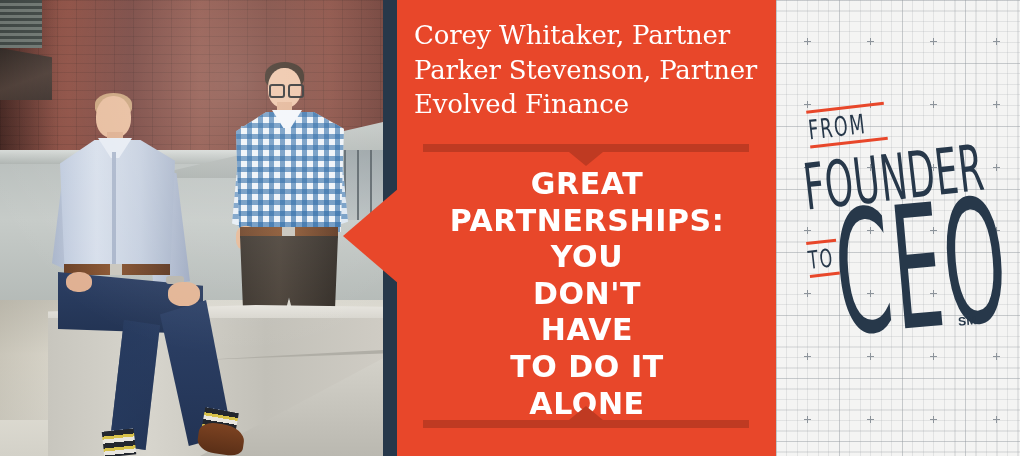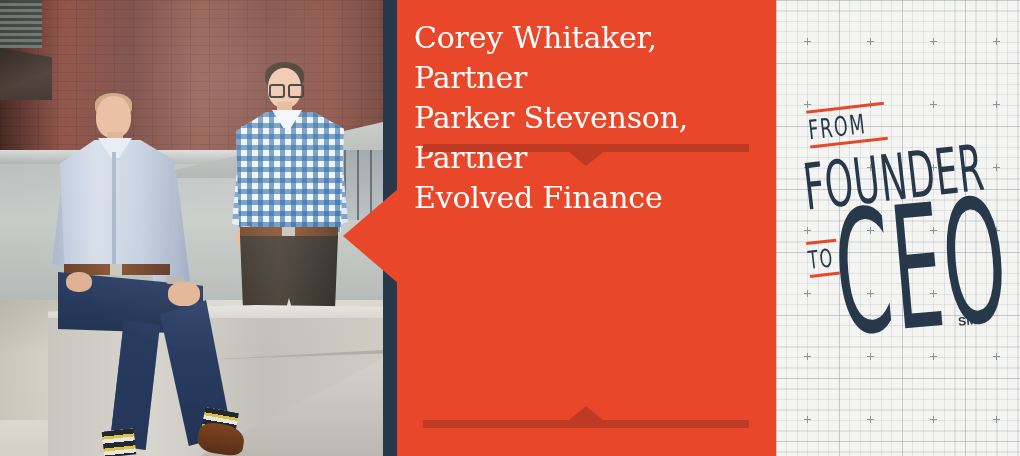--- a/index.html
+++ b/index.html
@@ -189,21 +189,21 @@
 
   
   .orange{
     position:absolute;left:397px;top:0;width:379px;height:456px;
     background:#e8472a;
   }
   .speakers{
     position:absolute;left:17px;top:18px;width:350px;
     color:#ffffff;
     font-family:"DejaVu Serif", serif;
-    font-size:30px;line-height:1.33;font-weight:400;letter-spacing:-.2px;
+    font-size:26px;line-height:1.33;font-weight:400;letter-spacing:-.2px;
     white-space:pre-line;
   }
   .bar{
     position:absolute;left:26px;width:326px;height:8px;background:#bf3a22;
   }
   .bar-top{top:144px;}
   .bar-bot{top:420px;}
   .tri-down{
     position:absolute;left:172px;top:152px;width:34px;height:14px;
     background:#bf3a22;clip-path:polygon(0 0,100% 0,50% 100%);
@@ -345,20 +345,27 @@
   <div class="notch"></div>
 
   <div class="orange">
     <div class="speakers">Corey Whitaker, Partner
 Parker Stevenson, Partner
 Evolved Finance</div>
 
     <div class="bar bar-top"></div>
     <div class="tri-down"></div>
 
+    <div class="title">GREAT
+PARTNERSHIPS:
+YOU
+DON'T
+HAVE
+TO DO IT
+ALONE</div>
 
     <div class="tri-up"></div>
     <div class="bar bar-bot"></div>
   </div>
 
   <div class="right">
     <div class="cross" style="left:28px;top:38px;"></div>
     <div class="cross" style="left:91px;top:38px;"></div>
     <div class="cross" style="left:154px;top:38px;"></div>
     <div class="cross" style="left:217px;top:38px;"></div>

